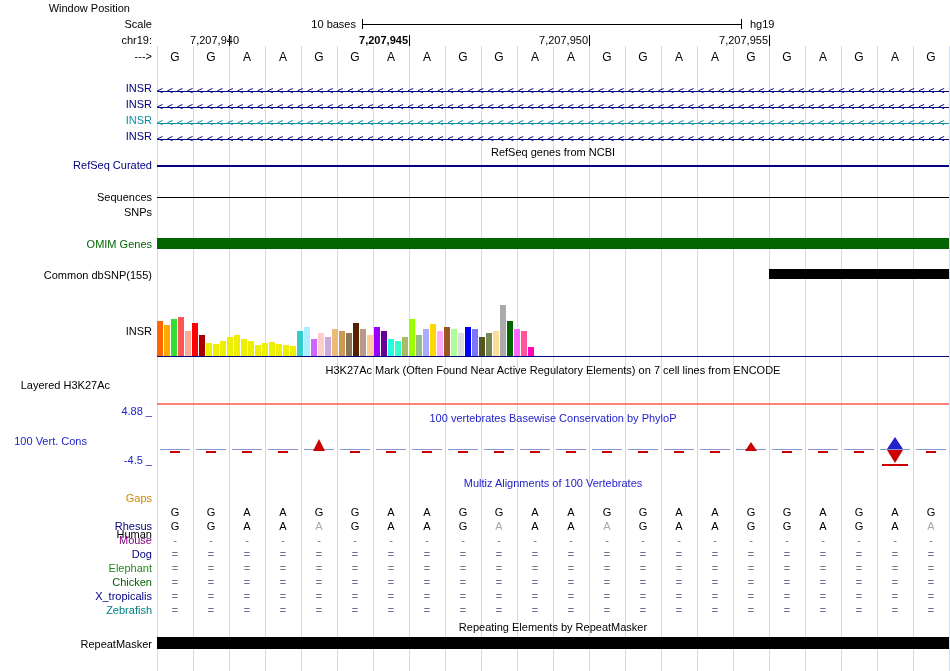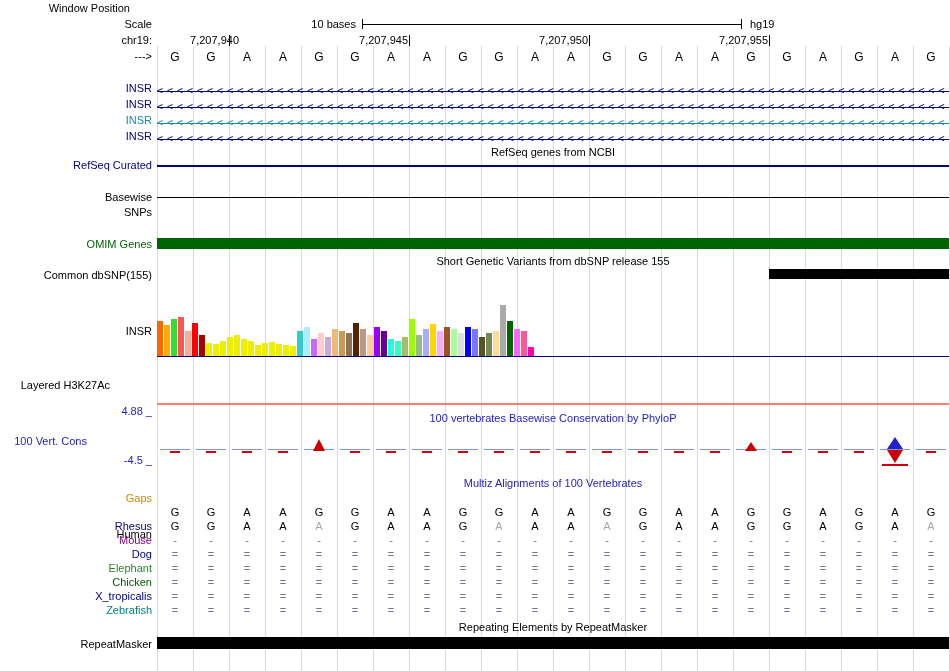--- a/index.html
+++ b/index.html
@@ -69,21 +69,21 @@
 
   <div class="label" style="top:18px">Scale</div>
   <div class="scale-text">10 bases</div>
   <div class="scale-bar"></div>
   <div class="genome-short">hg19</div>
 
   <div class="label" style="top:34px">chr19:</div>
   <div id="ruler">
       <div class="ruler-label" style="left: 90px; top: 34px;">7,207,940</div>
       <div class="ruler-tick" style="left: 229px; top: 35px;"></div>
-      <div class="ruler-label" style="left: 259px; top: 34px;">7,207,945</div>
+      <div class="ruler-label" style="left: 259px; top: 34px; font-weight: bold;">7,207,945</div>
       <div class="ruler-tick" style="left: 409px; top: 35px;"></div>
       <div class="ruler-label" style="left: 439px; top: 34px;">7,207,950</div>
       <div class="ruler-tick" style="left: 589px; top: 35px;"></div>
       <div class="ruler-label" style="left: 619px; top: 34px;">7,207,955</div>
       <div class="ruler-tick" style="left: 769px; top: 35px;"></div>
     </div>
 
   <div class="label" style="top:50px">---&gt;</div>
   <div id="bases">
       <div class="base" style="left: 157px; top: 50px;">G</div>
@@ -118,28 +118,27 @@
       <div class="tx-label" style="top: 114px; color: rgb(14, 140, 168);">INSR</div>
       <div class="tx-line" style="top: 118px; color: rgb(14, 140, 168);">&lt;&lt;&lt;&lt;&lt;&lt;&lt;&lt;&lt;&lt;&lt;&lt;&lt;&lt;&lt;&lt;&lt;&lt;&lt;&lt;&lt;&lt;&lt;&lt;&lt;&lt;&lt;&lt;&lt;&lt;&lt;&lt;&lt;&lt;&lt;&lt;&lt;&lt;&lt;&lt;&lt;&lt;&lt;&lt;&lt;&lt;&lt;&lt;&lt;&lt;&lt;&lt;&lt;&lt;&lt;&lt;&lt;&lt;&lt;&lt;&lt;&lt;&lt;&lt;&lt;&lt;&lt;&lt;&lt;&lt;&lt;&lt;&lt;&lt;&lt;&lt;&lt;&lt;&lt;&lt;&lt;&lt;&lt;&lt;&lt;&lt;&lt;&lt;&lt;&lt;&lt;&lt;&lt;&lt;&lt;&lt;&lt;&lt;&lt;&lt;&lt;&lt;&lt;&lt;&lt;&lt;&lt;&lt;&lt;&lt;&lt;&lt;&lt;&lt;&lt;&lt;&lt;&lt;&lt;&lt;&lt;&lt;&lt;&lt;&lt;&lt;&lt;&lt;&lt;&lt;&lt;&lt;&lt;&lt;&lt;&lt;&lt;&lt;&lt;&lt;</div>
       <div class="tx-label" style="top: 130px; color: rgb(0, 0, 128);">INSR</div>
       <div class="tx-line" style="top: 134px; color: rgb(0, 0, 128);">&lt;&lt;&lt;&lt;&lt;&lt;&lt;&lt;&lt;&lt;&lt;&lt;&lt;&lt;&lt;&lt;&lt;&lt;&lt;&lt;&lt;&lt;&lt;&lt;&lt;&lt;&lt;&lt;&lt;&lt;&lt;&lt;&lt;&lt;&lt;&lt;&lt;&lt;&lt;&lt;&lt;&lt;&lt;&lt;&lt;&lt;&lt;&lt;&lt;&lt;&lt;&lt;&lt;&lt;&lt;&lt;&lt;&lt;&lt;&lt;&lt;&lt;&lt;&lt;&lt;&lt;&lt;&lt;&lt;&lt;&lt;&lt;&lt;&lt;&lt;&lt;&lt;&lt;&lt;&lt;&lt;&lt;&lt;&lt;&lt;&lt;&lt;&lt;&lt;&lt;&lt;&lt;&lt;&lt;&lt;&lt;&lt;&lt;&lt;&lt;&lt;&lt;&lt;&lt;&lt;&lt;&lt;&lt;&lt;&lt;&lt;&lt;&lt;&lt;&lt;&lt;&lt;&lt;&lt;&lt;&lt;&lt;&lt;&lt;&lt;&lt;&lt;&lt;&lt;&lt;&lt;&lt;&lt;&lt;&lt;&lt;&lt;&lt;&lt;&lt;</div>
     </div>
 
   <div class="title" style="top:146px">RefSeq genes from NCBI</div>
   <div class="label navy" style="top:159px">RefSeq Curated</div>
   <div class="hline" style="top:165px;height:2px;background:var(--navy)"></div>
 
-  <div class="label" style="top:191px">Basewise</div>
+  <div class="label" style="top:191px">Sequences</div>
   <div class="hline" style="top:197px;height:1px;background:#000"></div>
   <div class="label" style="top:206px">SNPs</div>
 
   <div class="label green" style="top:238px">OMIM Genes</div>
   <div class="bar" style="left:157px;top:238px;width:792px;height:11px;background:var(--darkgreen)"></div>
 
-  <div class="title" style="top:255px">Short Genetic Variants from dbSNP release 155</div>
   <div class="label" style="top:269px">Common dbSNP(155)</div>
   <div class="bar" style="left:769px;top:269px;width:180px;height:10px;background:#000"></div>
 
   <div class="label" style="top:325px">INSR</div>
   <div id="gtex-bars" class="gtex-bars">
       <div class="gtex-bar" style="height: 36px; background: rgb(255, 102, 0);"></div>
       <div class="gtex-bar" style="height: 32px; background: rgb(255, 170, 0);"></div>
       <div class="gtex-bar" style="height: 38px; background: rgb(51, 221, 51);"></div>
       <div class="gtex-bar" style="height: 40px; background: rgb(255, 85, 85);"></div>
       <div class="gtex-bar" style="height: 26px; background: rgb(255, 170, 153);"></div>
@@ -188,20 +187,21 @@
       <div class="gtex-bar" style="height: 24px; background: rgb(119, 136, 85);"></div>
       <div class="gtex-bar" style="height: 26px; background: rgb(255, 221, 153);"></div>
       <div class="gtex-bar" style="height: 52px; background: rgb(170, 170, 170);"></div>
       <div class="gtex-bar" style="height: 36px; background: rgb(0, 102, 0);"></div>
       <div class="gtex-bar" style="height: 28px; background: rgb(255, 102, 255);"></div>
       <div class="gtex-bar" style="height: 26px; background: rgb(255, 85, 153);"></div>
       <div class="gtex-bar" style="height: 10px; background: rgb(255, 0, 187);"></div>
     </div>
   <div class="hline" style="top:356px;height:1px;background:var(--navy)"></div>
 
+  <div class="title" style="top:364px">H3K27Ac Mark (Often Found Near Active Regulatory Elements) on 7 cell lines from ENCODE</div>
   <div class="label" style="top:379px;padding-right:42px">Layered H3K27Ac</div>
   <div class="hline" style="top:403px;height:2px;background:var(--salmon)"></div>
 
   <div class="label blue" style="top:405px">4.88 _</div>
   <div class="title blue" style="top:412px">100 vertebrates Basewise Conservation by PhyloP</div>
   <div class="label blue" style="top:435px;padding-right:65px">100 Vert. Cons</div>
   <div class="label blue" style="top:454px">-4.5 _</div>
   <div id="phylop">
       <div style="position: absolute; left: 160px; top: 449px; width: 30px; height: 1px; background: rgb(138, 147, 210);"></div>
       <div style="position: absolute; left: 170px; top: 451px; width: 10px; height: 2px; background: rgb(204, 0, 0);"></div>

